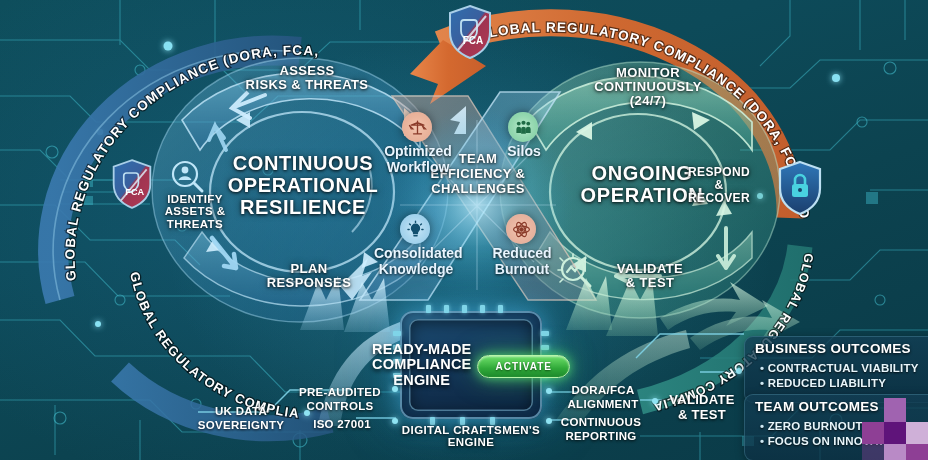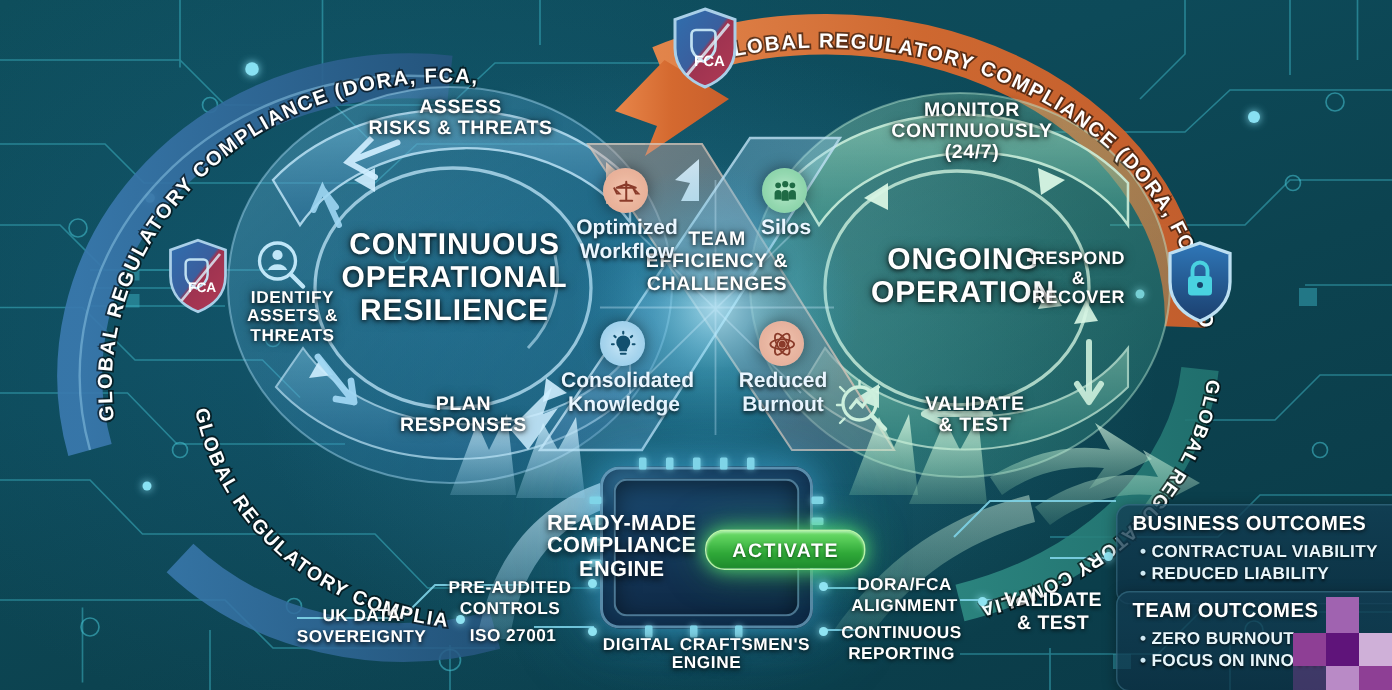--- a/index.html
+++ b/index.html
@@ -44,21 +44,21 @@
     box-shadow:inset 0 0 0 1.5px rgba(140,205,240,.5), inset 0 4px 16px rgba(0,0,0,.55);
     display:flex;flex-direction:row;align-items:center;justify-content:center;gap:6px;
   }
   #engine .etitle{
     color:#fff;font-size:14.5px;font-weight:bold;line-height:1.07;text-align:center;
     letter-spacing:.2px;text-shadow:0 2px 4px rgba(0,0,0,.9);white-space:pre-line;
   }
   #activate{
     margin-top:2px;padding:5px 17px;border-radius:13px;border:1.5px solid #b7f5a8;
     background:linear-gradient(180deg,#6ee06a,#2fa838 60%,#1d8a2c);
-    color:#fff;font-size:13px;font-weight:bold;letter-spacing:1px;
+    color:#fff;font-size:10px;font-weight:bold;letter-spacing:1px;
     box-shadow:0 0 12px rgba(90,230,110,.85),0 0 26px rgba(70,210,95,.5),inset 0 1px 2px rgba(255,255,255,.5);
     text-shadow:0 1px 2px rgba(0,40,0,.7);cursor:pointer;
   }
   .pin{position:absolute;background:#7fd4e8;border-radius:1px;box-shadow:0 0 4px rgba(130,215,235,.8);}
   
   .panel{
     position:absolute;border-radius:9px;padding:5px 11px 7px 11px;
     background:linear-gradient(180deg,rgba(18,62,84,.80),rgba(12,46,66,.72));
     box-shadow:inset 0 0 0 1px rgba(120,190,215,.25),0 2px 9px rgba(0,0,0,.35);
   }

